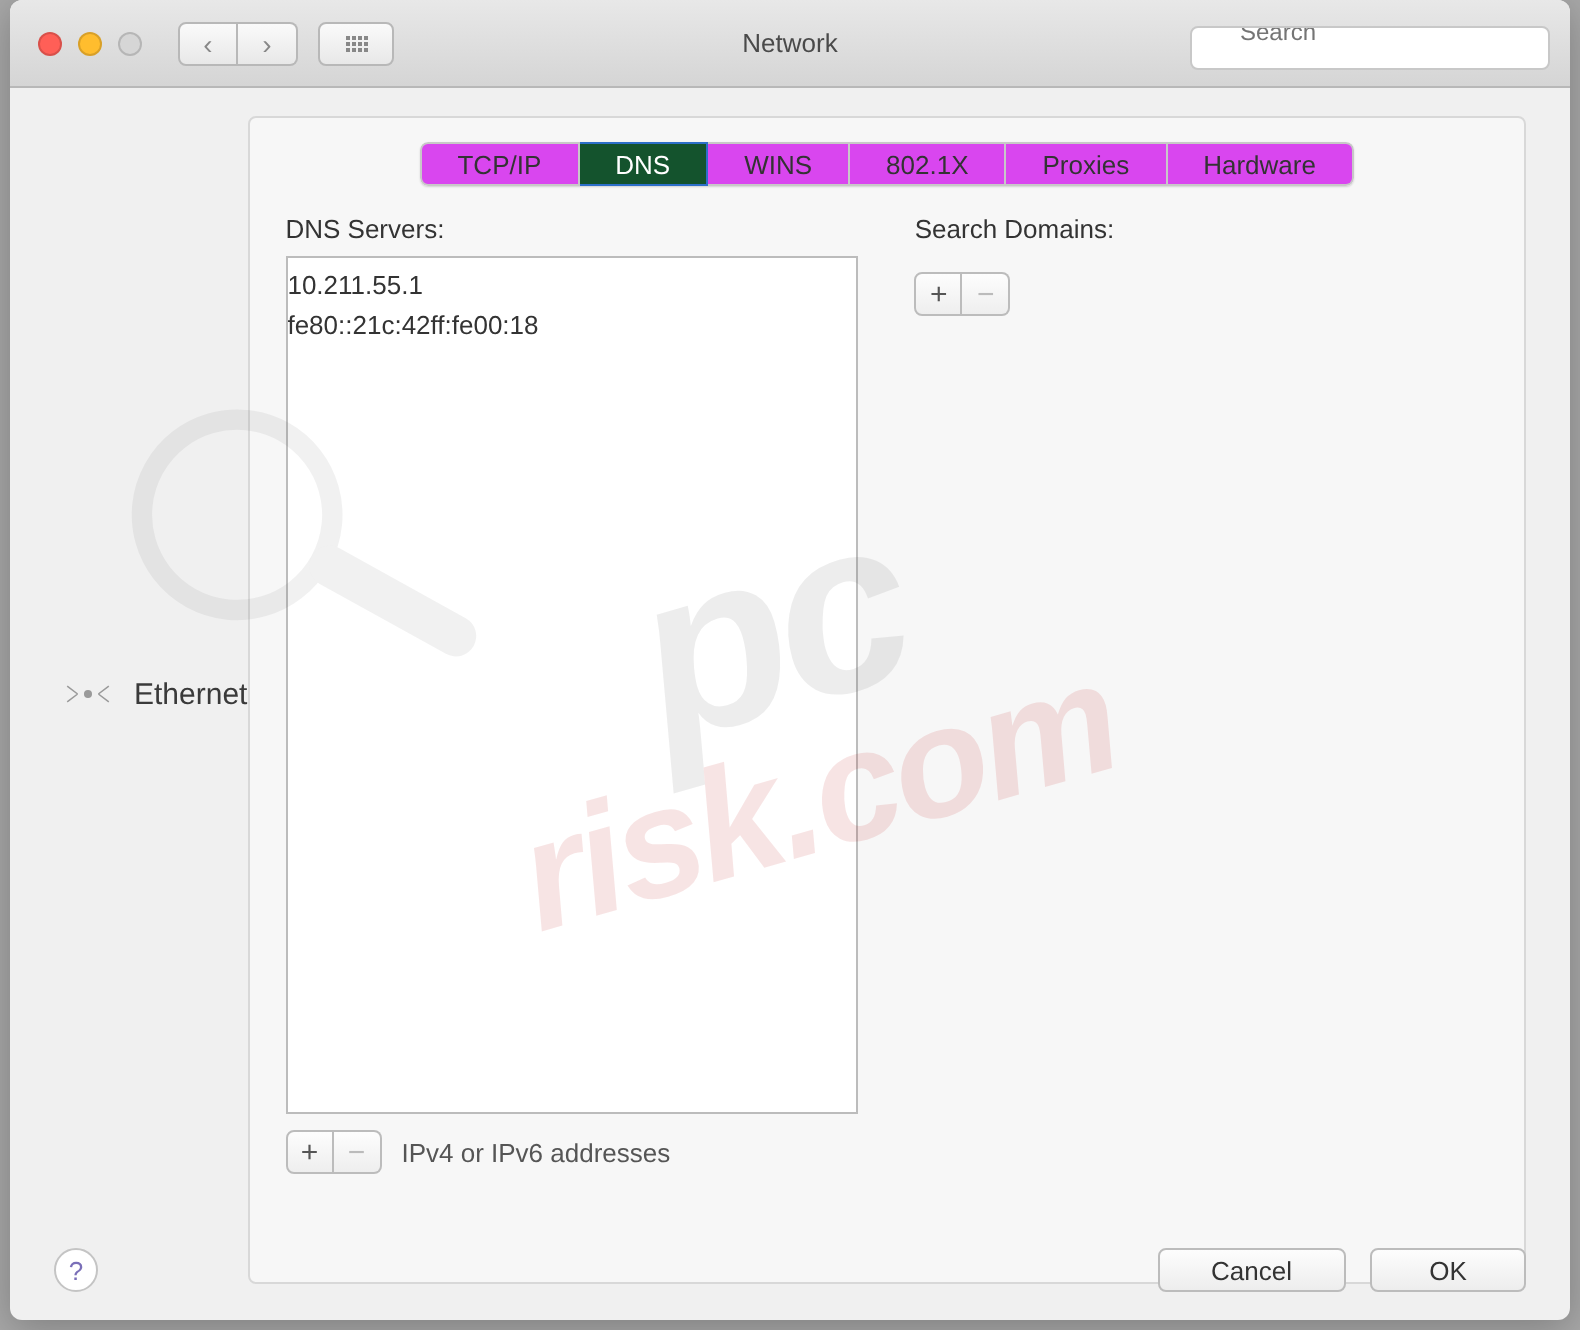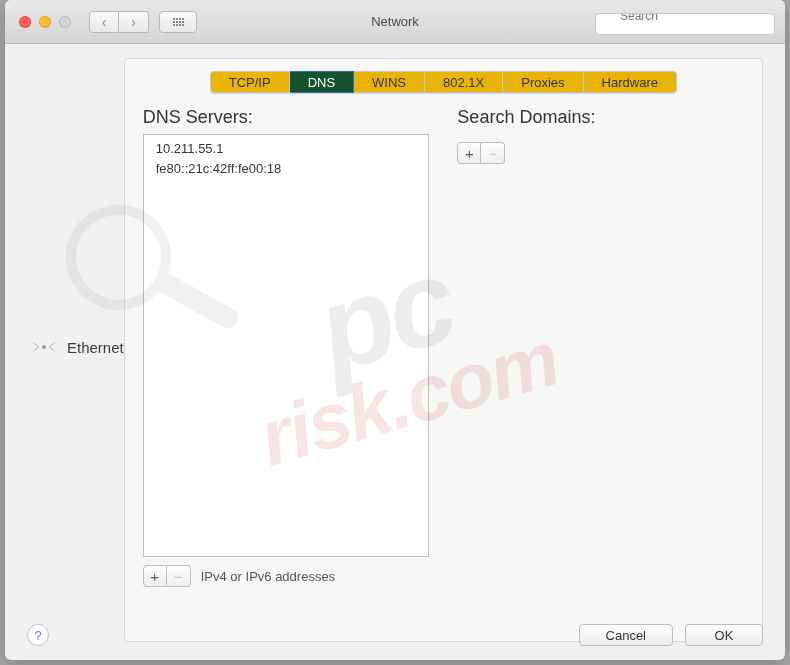--- a/index.html
+++ b/index.html
@@ -86,36 +86,36 @@
       border-radius: 4px;
       padding: 12px 18px 54px;
       position: relative;
       display: flex; flex-direction: column;
     }
 
     .tabs { display: flex; justify-content: center; margin-bottom: 14px; }
     .tabbar { display: flex; border-radius: 4px; overflow: hidden; box-shadow: 0 0.5px 1px rgba(0,0,0,0.15); }
     .tab {
       height: 22px; padding: 0 18px;
-      background: #eab308; border: 1px solid #c8c8c8;
+      background: #d946ef; border: 1px solid #c8c8c8;
       display: flex; align-items: center; font-size: 13px; color: #333;
       border-left: none;
     }
     .tab:first-child { border-left: 1px solid #c8c8c8; border-radius: 4px 0 0 4px; }
     .tab:last-child  { border-radius: 0 4px 4px 0; }
     .tab.selected {
       background: #14532d; color: #fff; border-color: #2d6fc9;
     }
 
     .panes { flex: 1; display: flex; gap: 28px; }
     .pane { flex: 1; display: flex; flex-direction: column; }
-    .pane-label { font-size: 18px; color: #333; margin-bottom: 6px; }
+    .pane-label { font-size: 13px; color: #333; margin-bottom: 6px; }
     .listbox {
       flex: 1; background: #fff; border: 1px solid #bcbcbc;
-      border-radius: 0; padding: 4px 12px; overflow: auto;
+      border-radius: 0; padding: 4px 0; overflow: auto;
       min-height: 300px;
     }
     .listitem { font-size: 13px; color: #333; line-height: 20px; }
     .pane-footer { display: flex; align-items: center; gap: 10px; margin-top: 8px; }
     .pm-group { display: flex; }
     .pm-btn {
       width: 24px; height: 22px;
       background: linear-gradient(#fdfdfd,#eee);
       border: 1px solid #bcbcbc;
       display: flex; align-items: center; justify-content: center;

